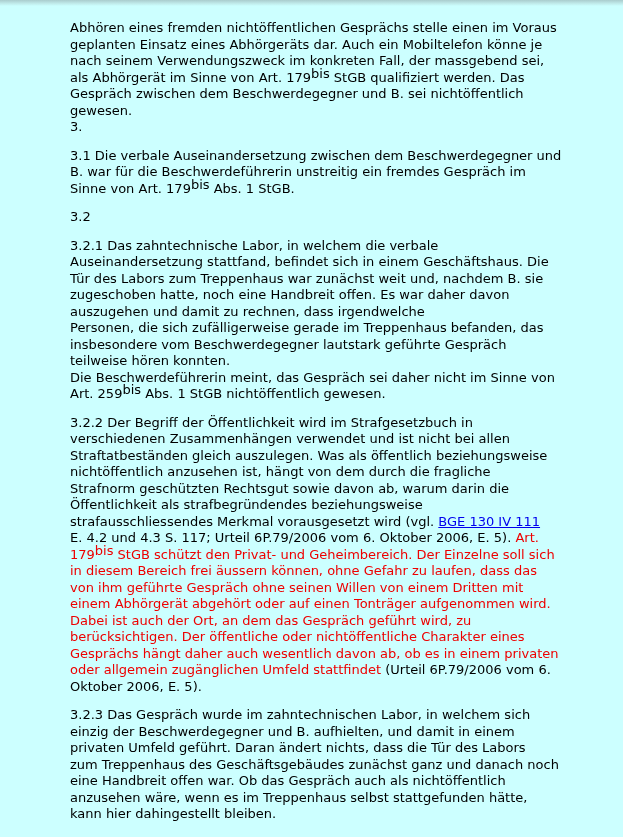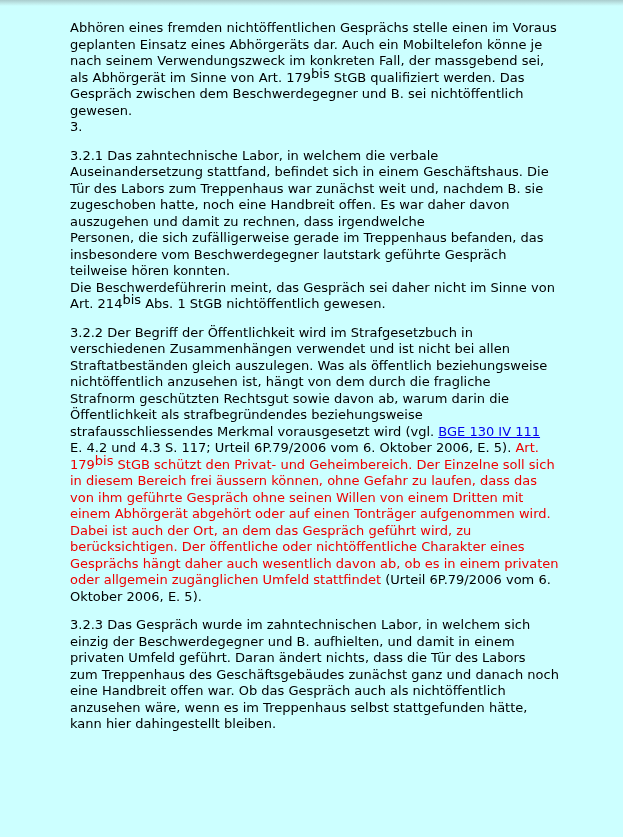--- a/index.html
+++ b/index.html
@@ -66,29 +66,31 @@
 </head>
 <body>
 
 <div class="page">
   <div class="top-shade"></div>
   <main class="document"><div class="block tight"><span>Abhören eines fremden nichtöffentlichen Gesprächs stelle einen im Voraus
 geplanten Einsatz eines Abhörgeräts dar. Auch ein Mobiltelefon könne je
 nach seinem Verwendungszweck im konkreten Fall, der massgebend sei,
 als Abhörgerät im Sinne von Art. 179</span><span class="sup">bis</span><span> StGB qualifiziert werden. Das
 Gespräch zwischen dem Beschwerdegegner und B. sei nichtöffentlich
-gewesen.</span></div><div class="block tight"><span>3.</span></div><div class="block"><span>3.2.1 Das zahntechnische Labor, in welchem die verbale
+gewesen.</span></div><div class="block tight"><span>3.</span></div><div class="block"><span>3.1 Die verbale Auseinandersetzung zwischen dem Beschwerdegegner und
+B. war für die Beschwerdeführerin unstreitig ein fremdes Gespräch im
+Sinne von Art. 179</span><span class="sup">bis</span><span> Abs. 1 StGB.</span></div><div class="block"><span>3.2</span></div><div class="block"><span>3.2.1 Das zahntechnische Labor, in welchem die verbale
 Auseinandersetzung stattfand, befindet sich in einem Geschäftshaus. Die
 Tür des Labors zum Treppenhaus war zunächst weit und, nachdem B. sie
 zugeschoben hatte, noch eine Handbreit offen. Es war daher davon
 auszugehen und damit zu rechnen, dass irgendwelche</span></div><div class="block tight"><span>Personen, die sich zufälligerweise gerade im Treppenhaus befanden, das
 insbesondere vom Beschwerdegegner lautstark geführte Gespräch
 teilweise hören konnten.
 Die Beschwerdeführerin meint, das Gespräch sei daher nicht im Sinne von
-Art. 214</span><span class="sup">bis</span><span> Abs. 1 StGB nichtöffentlich gewesen.</span></div><div class="block"><span>3.2.2 Der Begriff der Öffentlichkeit wird im Strafgesetzbuch in
+Art. 259</span><span class="sup">bis</span><span> Abs. 1 StGB nichtöffentlich gewesen.</span></div><div class="block"><span>3.2.2 Der Begriff der Öffentlichkeit wird im Strafgesetzbuch in
 verschiedenen Zusammenhängen verwendet und ist nicht bei allen
 Straftatbeständen gleich auszulegen. Was als öffentlich beziehungsweise
 nichtöffentlich anzusehen ist, hängt von dem durch die fragliche
 Strafnorm geschützten Rechtsgut sowie davon ab, warum darin die
 Öffentlichkeit als strafbegründendes beziehungsweise
 strafausschliessendes Merkmal vorausgesetzt wird (vgl. </span><a href="#" class="link">BGE 130 IV 111</a><span>
 E. 4.2 und 4.3 S. 117; Urteil 6P.79/2006 vom 6. Oktober 2006, E. 5). </span><span class="red">Art.
 179</span><span class="sup red">bis</span><span class="red"> StGB schützt den Privat- und Geheimbereich. Der Einzelne soll sich
 in diesem Bereich frei äussern können, ohne Gefahr zu laufen, dass das
 von ihm geführte Gespräch ohne seinen Willen von einem Dritten mit

